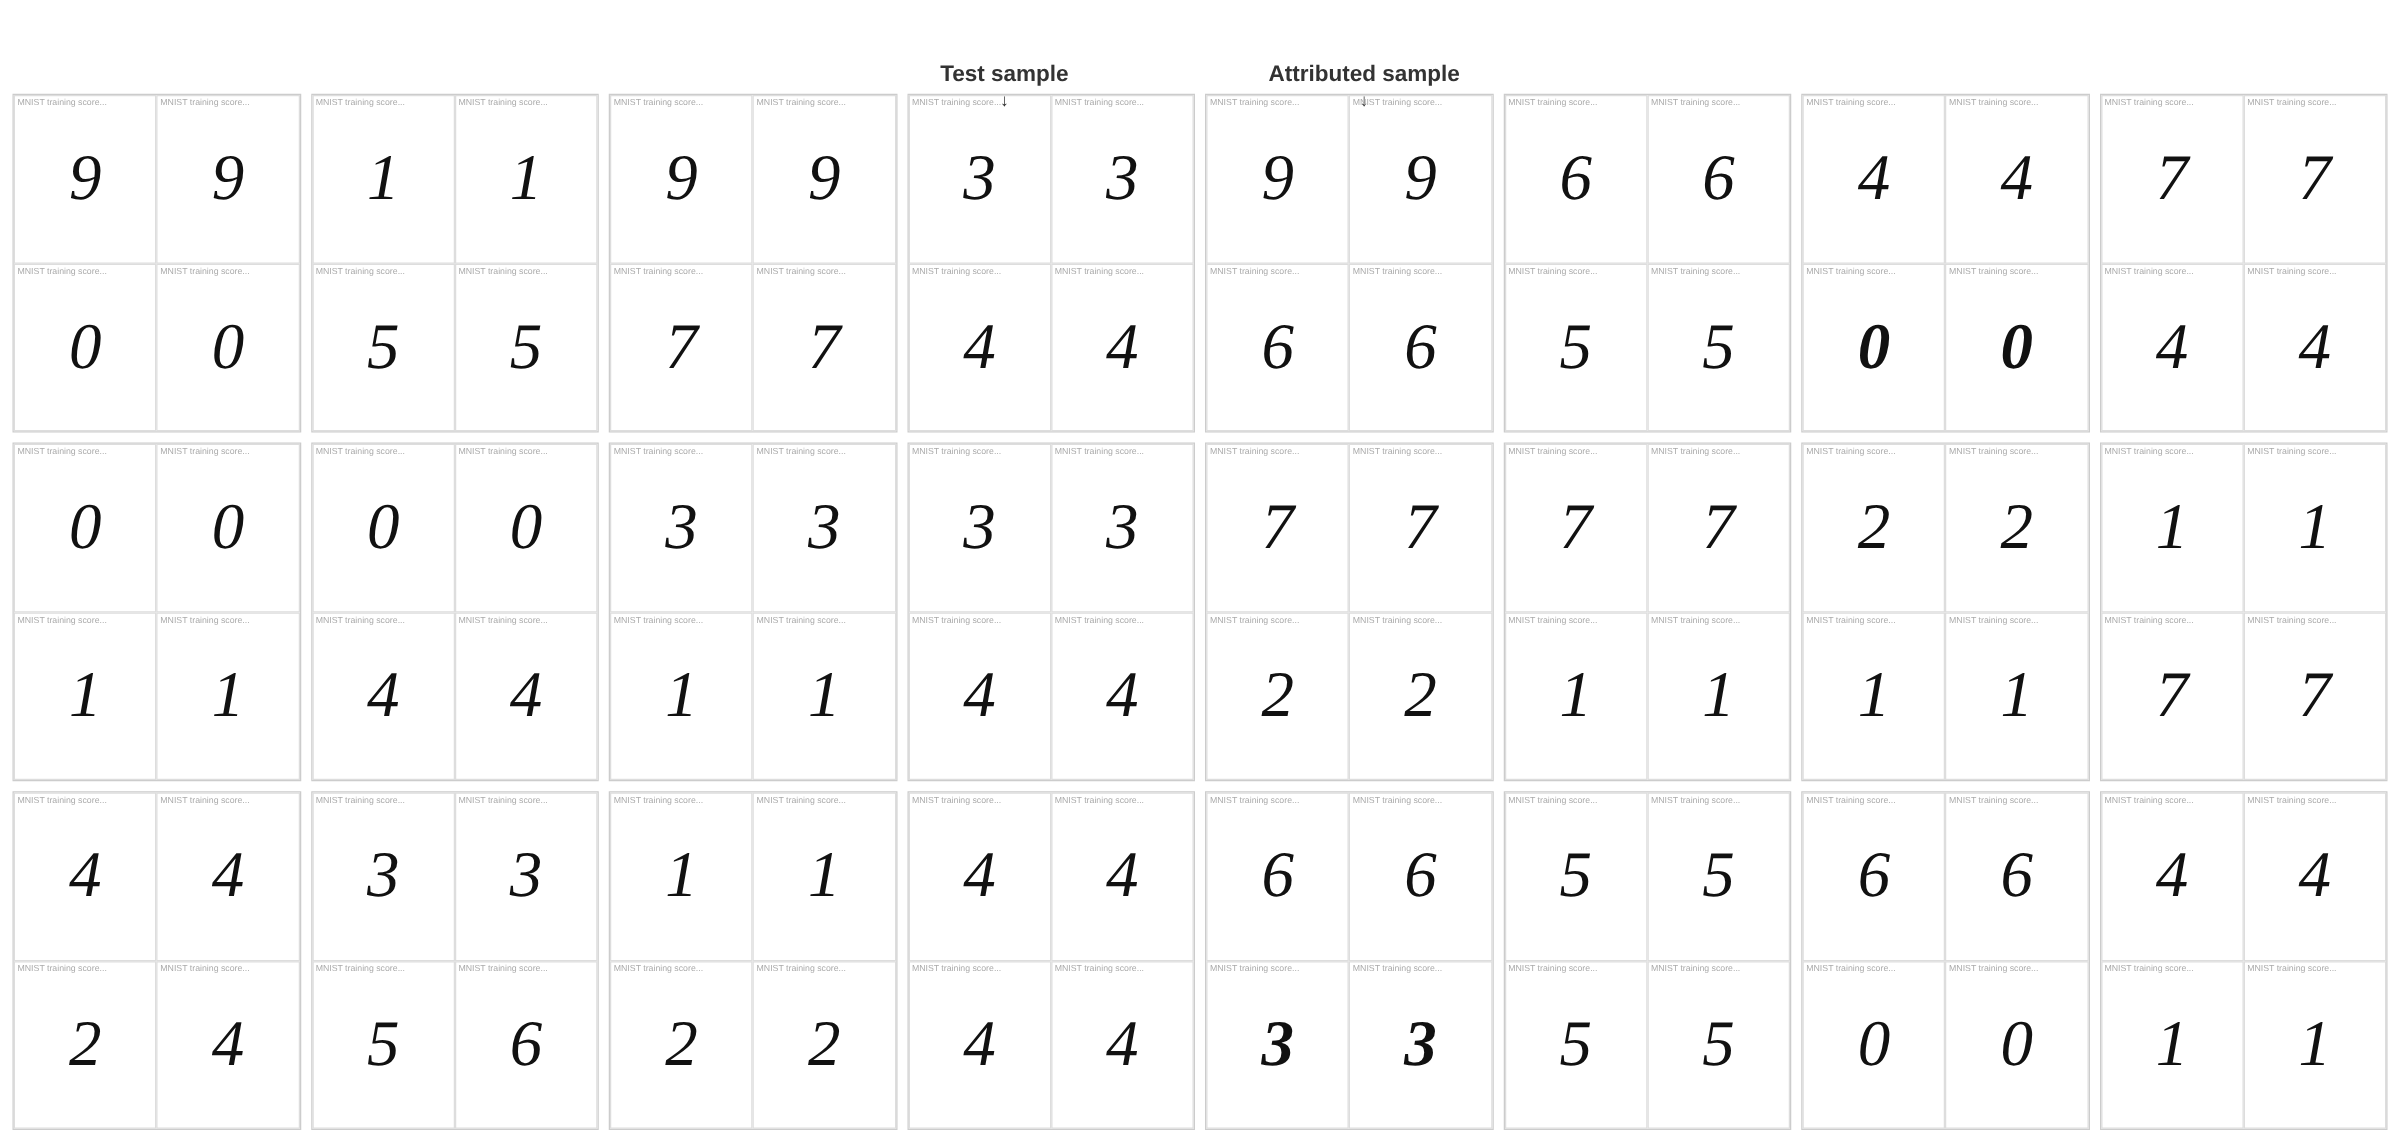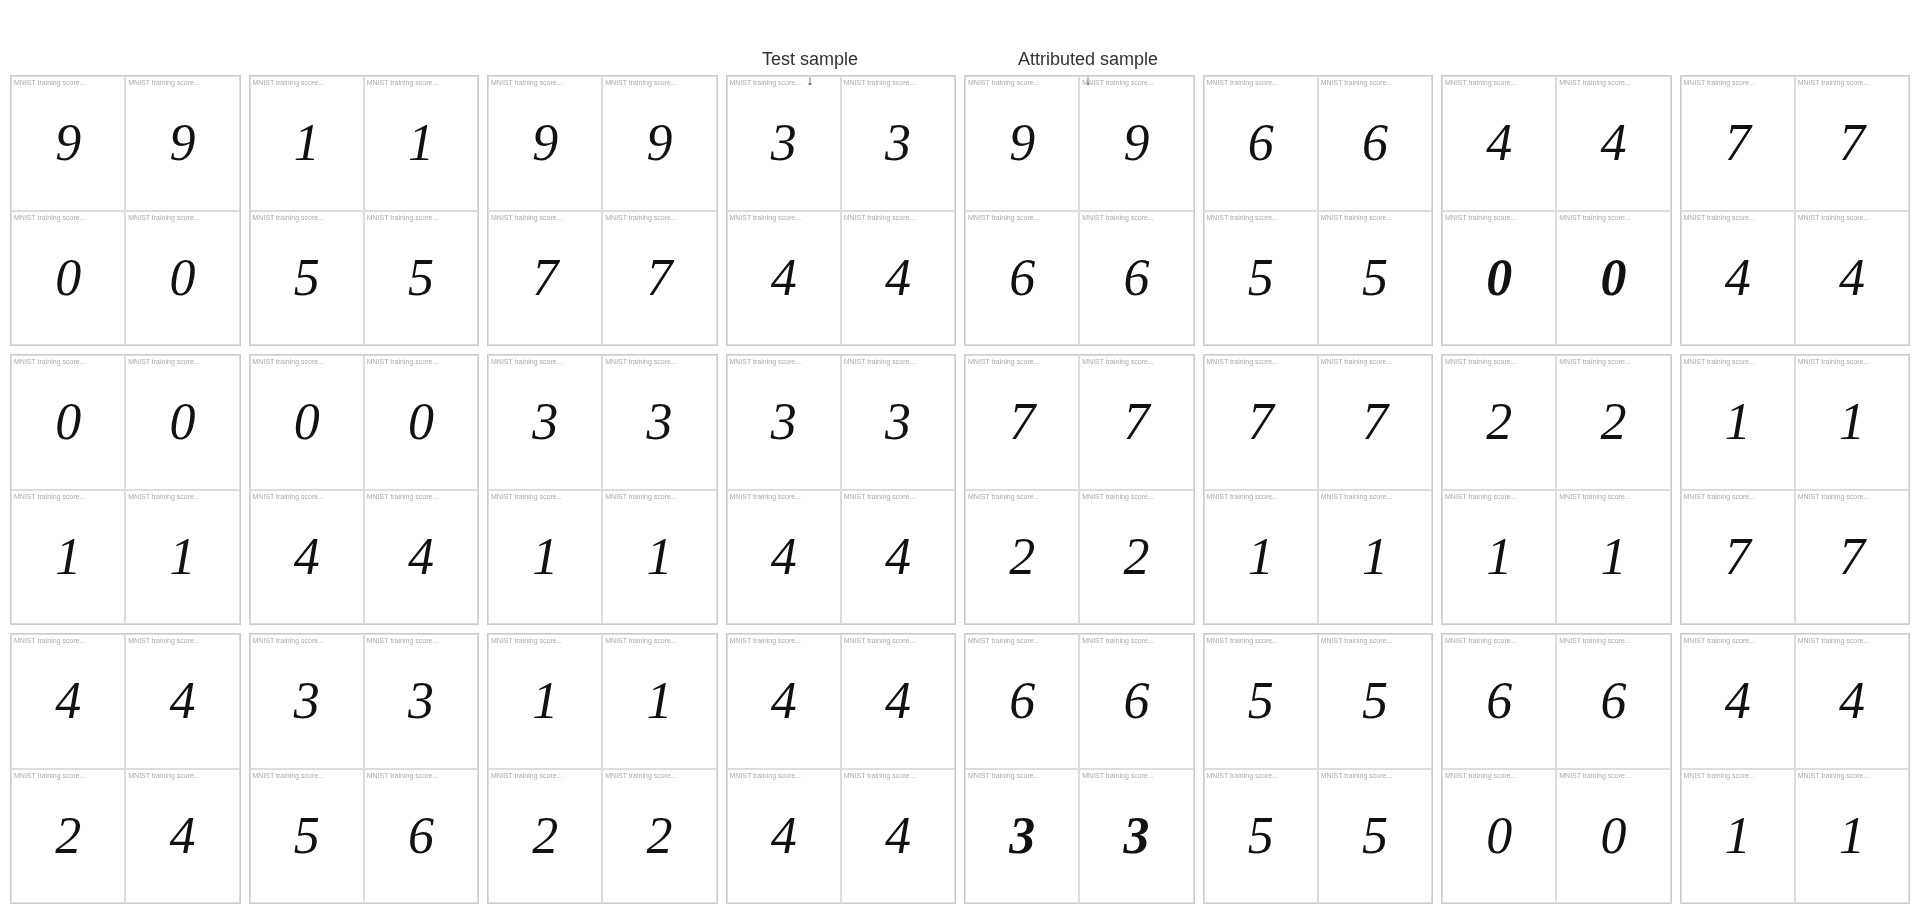--- a/index.html
+++ b/index.html
@@ -22,20 +22,21 @@
       align-items: flex-end;
       justify-content: center;
       padding-bottom: 5px;
       gap: 160px;
     }
 
     .header-label {
       position: relative;
       font-size: 18px;
       color: #333;
+      font-weight: bold;
     }
 
     .arrow-down {
       position: absolute;
       bottom: -18px;
       left: 50%;
       transform: translateX(-50%);
       font-size: 14px;
       color: #333;
     }

